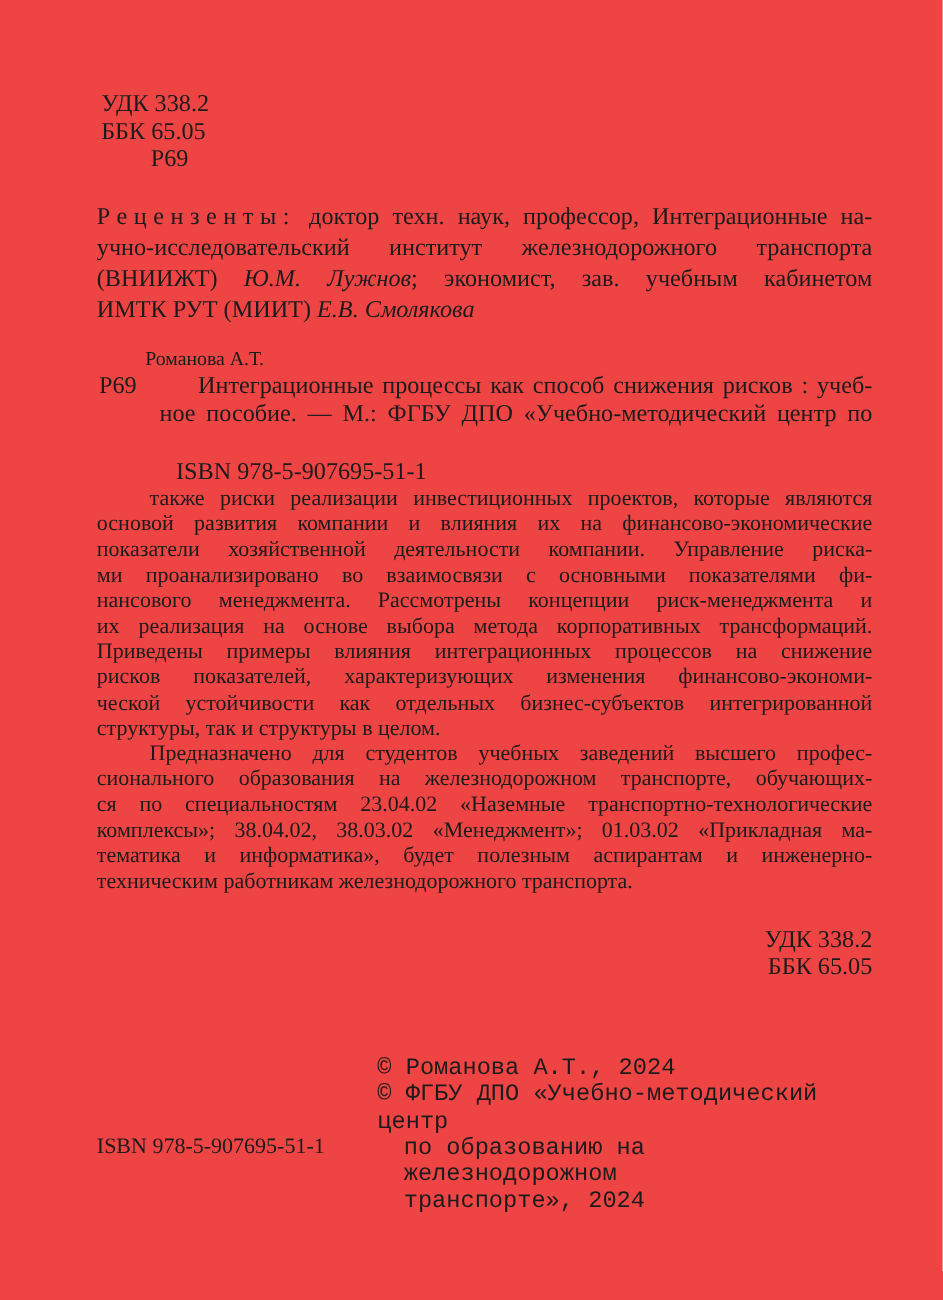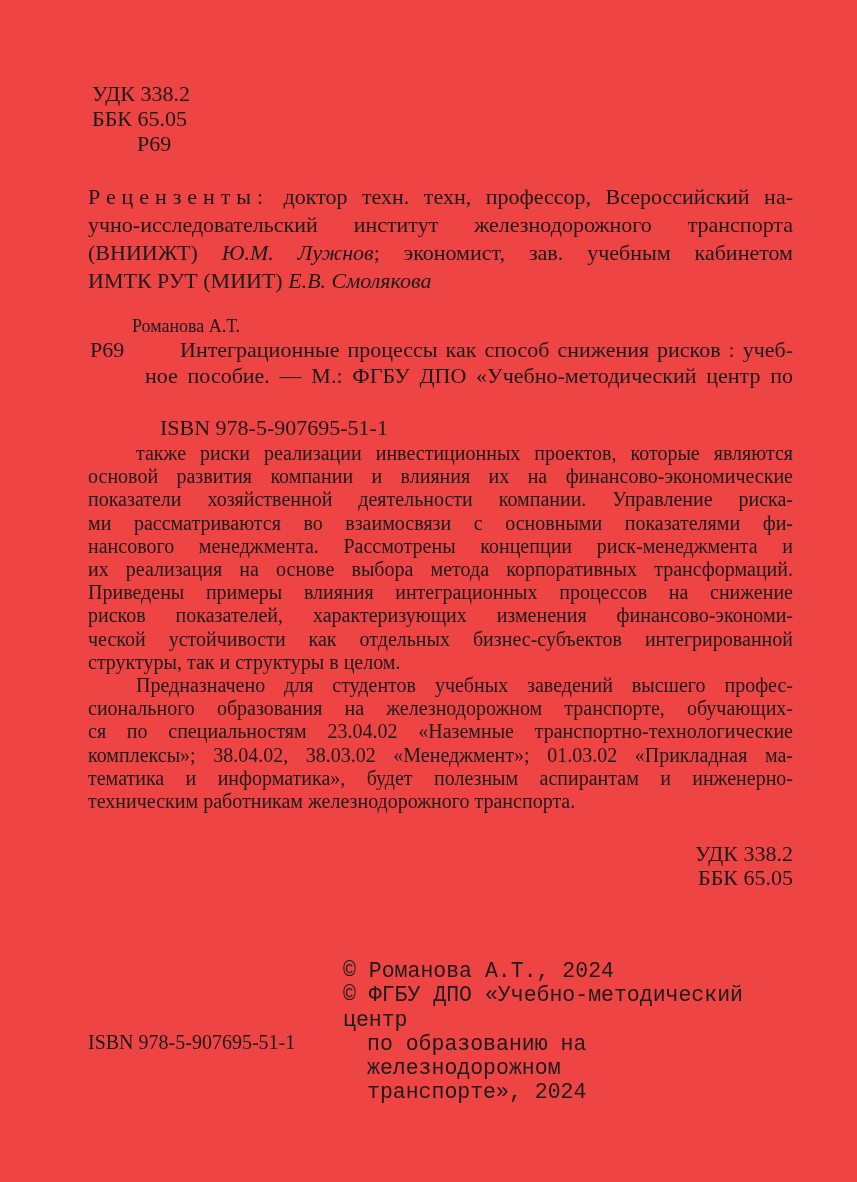--- a/index.html
+++ b/index.html
@@ -55,40 +55,40 @@
 
 <div class="page">
 
   <div class="abs top-codes">
     <div>УДК 338.2</div>
     <div>ББК 65.05</div>
     <div class="code-indent">Р69</div>
   </div>
 
   <div class="abs reviewers">
-      <div class="ln"><span class="spaced">Рецензенты:</span><span> доктор техн. техн, профессор, Всероссийский на-</span></div>
+      <div class="ln"><span class="spaced">Рецензенты:</span><span> доктор техн. наук, профессор, Интеграционные на-</span></div>
       <div class="ln"><span>учно-исследовательский институт железнодорожного транспорта</span></div>
       <div class="ln"><span>(ВНИИЖТ) </span><span class="em">Ю.М. Лужнов</span><span>; экономист, зав. учебным кабинетом</span></div>
       <div class="ln ln-last"><span>ИМТК РУТ (МИИТ) </span><span class="em">Е.В. Смолякова</span></div>
     </div>
 
   <div class="abs author-line">Романова А.Т.</div>
   <div class="abs catalog-code">Р69</div>
   <div class="abs catalog-lines">
       <div class="ln"><span>Интеграционные процессы как способ снижения рисков : учеб-</span></div>
       <div class="ln"><span>ное пособие. — М.: ФГБУ ДПО «Учебно-методический центр по</span></div>
     </div>
   <div class="abs isbn-top">ISBN 978-5-907695-51-1</div>
 
   <div class="abs annotation">
     <div class="para">
         <div class="ln"><span>также риски реализации инвестиционных проектов, которые являются</span></div>
         <div class="ln"><span>основой развития компании и влияния их на финансово-экономические</span></div>
         <div class="ln"><span>показатели хозяйственной деятельности компании. Управление риска-</span></div>
-        <div class="ln"><span>ми рассматриваются во взаимосвязи с основными показателями фи-</span></div>
+        <div class="ln"><span>ми проанализировано во взаимосвязи с основными показателями фи-</span></div>
         <div class="ln"><span>нансового менеджмента. Рассмотрены концепции риск-менеджмента и</span></div>
         <div class="ln"><span>их реализация на основе выбора метода корпоративных трансформаций.</span></div>
         <div class="ln"><span>Приведены примеры влияния интеграционных процессов на снижение</span></div>
         <div class="ln"><span>рисков показателей, характеризующих изменения финансово-экономи-</span></div>
         <div class="ln"><span>ческой устойчивости как отдельных бизнес-субъектов интегрированной</span></div>
         <div class="ln ln-last"><span>структуры, так и структуры в целом.</span></div>
       </div>
     <div class="para">
         <div class="ln"><span>Предназначено для студентов учебных заведений высшего профес-</span></div>
         <div class="ln"><span>сионального образования на железнодорожном транспорте, обучающих-</span></div>

